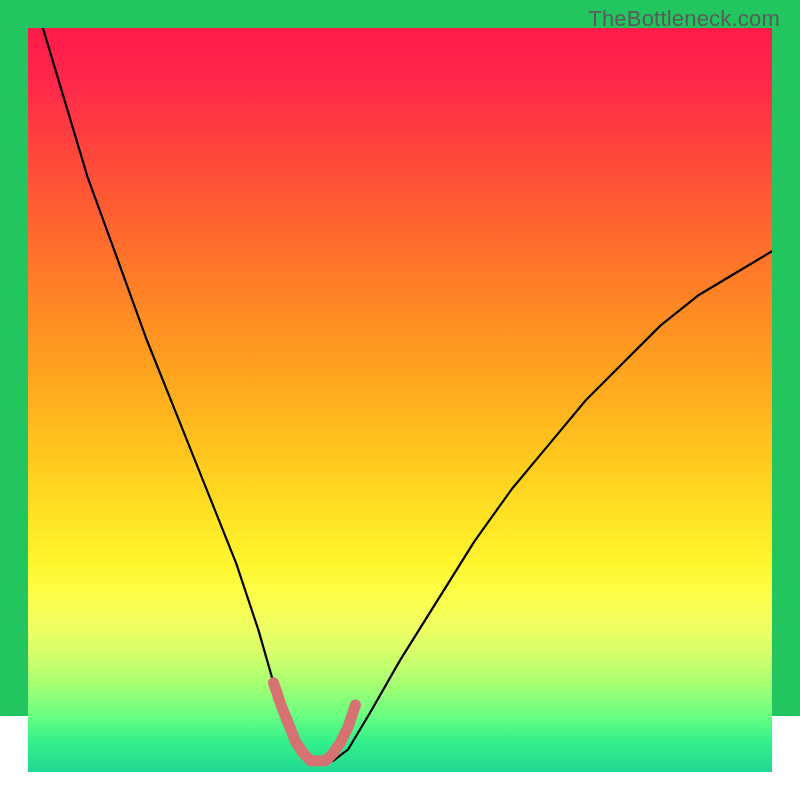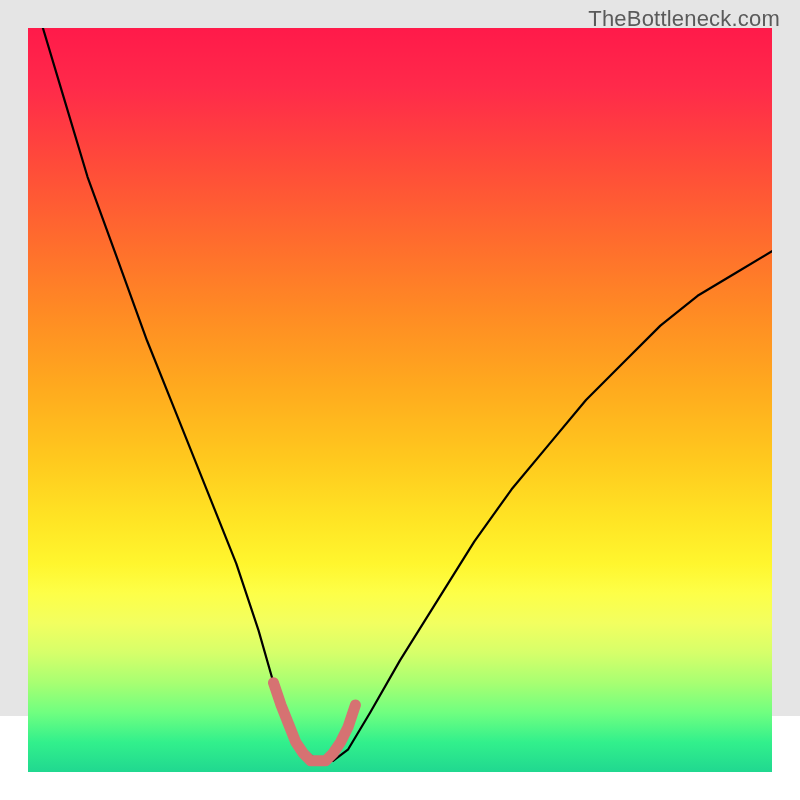--- a/index.html
+++ b/index.html
@@ -7,21 +7,21 @@
     padding: 0;
     width: 800px;
     height: 800px;
     overflow: hidden;
     font-family: Arial, Helvetica, sans-serif;
   }
   .chart-wrapper {
     position: relative;
     width: 800px;
     height: 716px;
-    background: #e5e5e5;
+    background: #22c55e;
     text-align: center;
   }
   .plot-area {
     position: absolute;
     left: 28px;
     top: 28px;
     width: 744px;
     height: 744px;
     overflow: hidden;
   }

